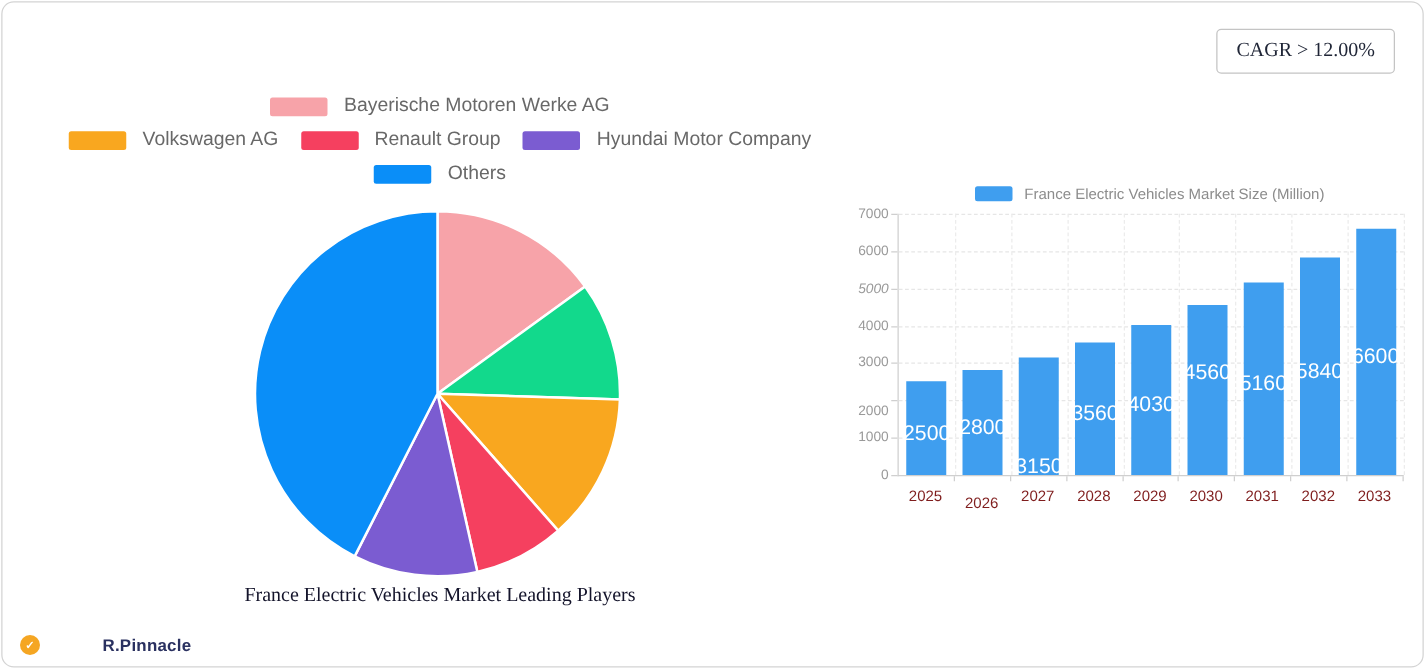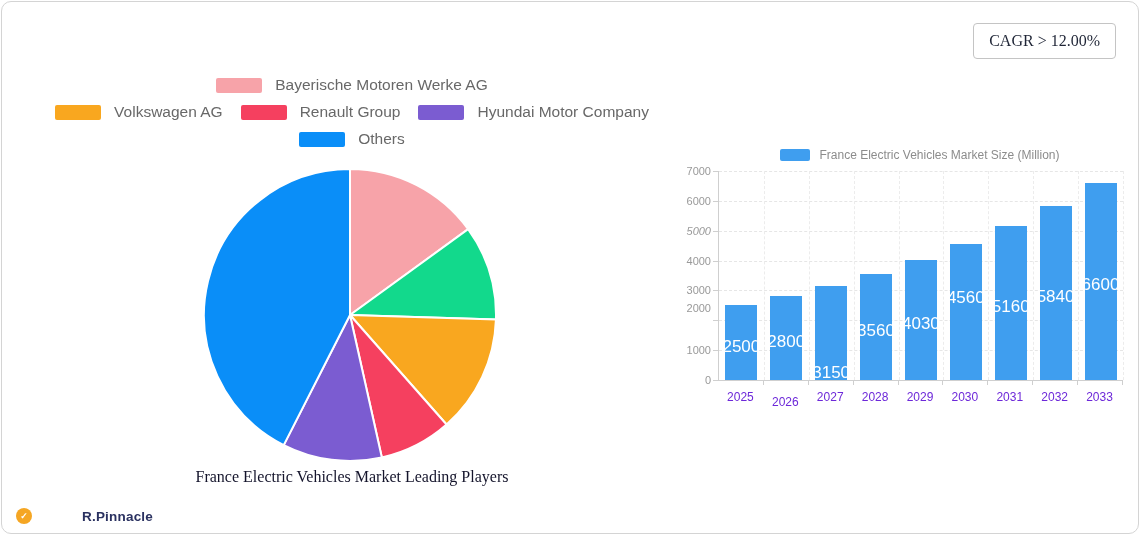--- a/index.html
+++ b/index.html
@@ -23,21 +23,21 @@
     align-items:center;gap:9px;}
   .bar-legend .swatch{width:30px;height:12px;}
   .bar-legend-label{font-size:12px;color:#8c8c8c;white-space:nowrap;}
   .plot{position:absolute;left:46px;top:29px;width:404px;height:209px;
     border-left:1px solid #cfcfcf;border-bottom:1px solid #cfcfcf;}
   .gridline-h{position:absolute;left:0;width:100%;border-top:1px dashed #e6e6e6;height:0;}
   .gridline-v{position:absolute;top:0;height:100%;border-left:1px dashed #ececec;width:0;}
   .ytick-label{position:absolute;width:34px;text-align:right;font-size:11px;color:#999;}
   .ytick-mark{position:absolute;width:5px;border-top:1px solid #cfcfcf;height:0;}
   .xtick-mark{position:absolute;height:4px;border-left:1px solid #cfcfcf;width:0;}
-  .xtick-label{position:absolute;text-align:center;font-size:12px;color:#6d28d9;width:44px;}
+  .xtick-label{position:absolute;text-align:center;font-size:12px;color:#7f1d1d;width:44px;}
   .bar{position:absolute;bottom:0;border-radius:0;}
   .bar-value{position:absolute;text-align:left;font-size:17px;color:#fff;}
   
   .brand{position:absolute;left:14px;bottom:9px;display:flex;align-items:center;gap:5px;}
   .brand-icon{width:16px;height:16px;border-radius:50%;background:#f5a623;color:#fff;
     font-size:9px;line-height:16px;text-align:center;font-weight:bold;}
   .brand-name{font-size:13.5px;font-weight:bold;color:#2a3160;letter-spacing:.2px;padding-left:45px;}
 </style>
 </head>
 <body>
@@ -127,21 +127,21 @@
         <div class="bar" style="left: 320.667px; width: 32px; height: 174.366px; background: rgb(63, 158, 239);"></div>
         <div class="bar-value" style="left: 317.667px; width: 38px; top: 115.817px;">5840</div>
         <div class="bar" style="left: 365.556px; width: 32px; height: 197.057px; background: rgb(63, 158, 239);"></div>
         <div class="bar-value" style="left: 362.556px; width: 38px; top: 104.471px;">6600</div>
       </div>
     <div id="bar-outside">
         <div class="ytick-label" style="left: 5px; top: 232px;">0</div>
         <div class="ytick-mark" style="left: 41px; top: 238px;"></div>
         <div class="ytick-label" style="left: 5px; top: 202.143px;">1000</div>
         <div class="ytick-mark" style="left: 41px; top: 208.143px;"></div>
-        <div class="ytick-label" style="left: 5px; top: 160px;">2000</div>
+        <div class="ytick-label" style="left: 5px; top: 181px;">2000</div>
         <div class="ytick-mark" style="left: 41px; top: 178.286px;"></div>
         <div class="ytick-label" style="left: 5px; top: 142.429px;">3000</div>
         <div class="ytick-mark" style="left: 41px; top: 148.429px;"></div>
         <div class="ytick-label" style="left: 5px; top: 112.571px;">4000</div>
         <div class="ytick-mark" style="left: 41px; top: 118.571px;"></div>
         <div class="ytick-label" style="left: 5px; top: 82.7143px; font-style: italic;">5000</div>
         <div class="ytick-mark" style="left: 41px; top: 88.7143px;"></div>
         <div class="ytick-label" style="left: 5px; top: 52.8571px;">6000</div>
         <div class="ytick-mark" style="left: 41px; top: 58.8571px;"></div>
         <div class="ytick-label" style="left: 5px; top: 23px;">7000</div>

